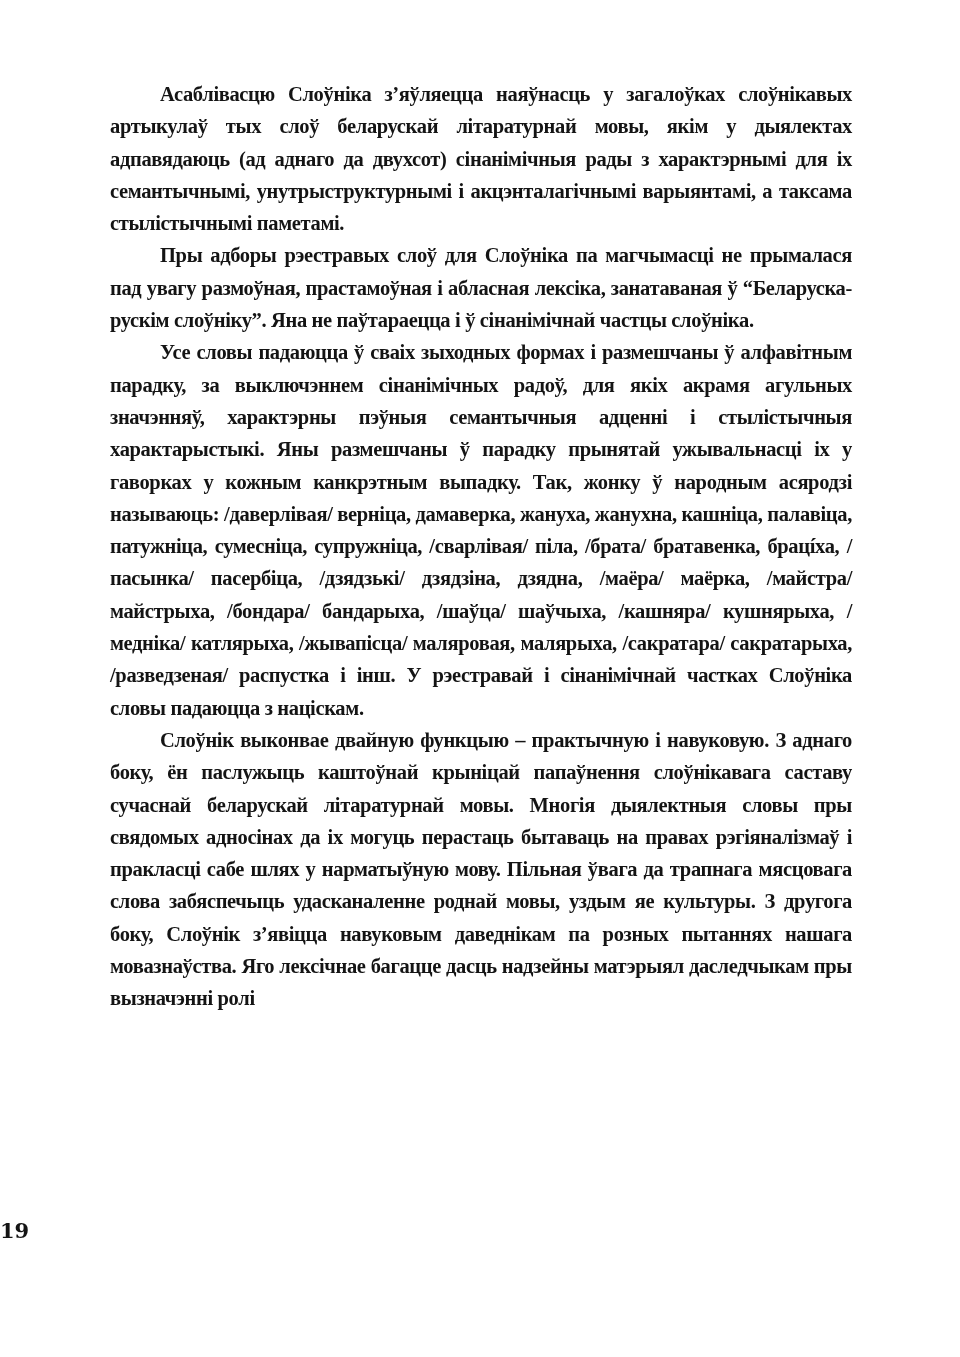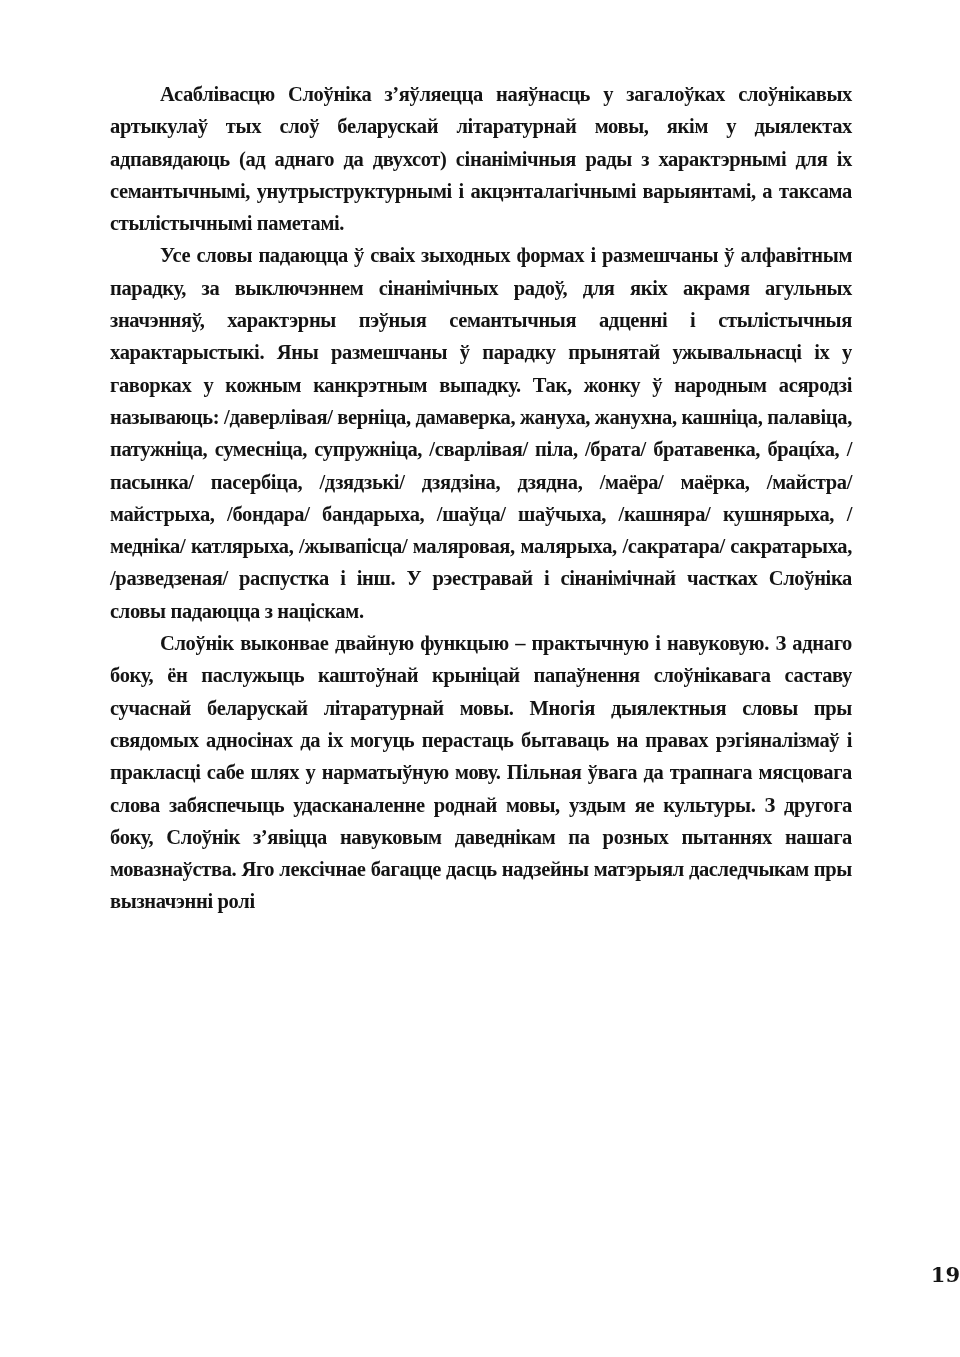--- a/index.html
+++ b/index.html
@@ -20,30 +20,30 @@
       text-align: justify;
       text-indent: 50px;
       letter-spacing: -0.35px;
       word-spacing: 0px;
     }
     .page-number {
       position: absolute;
       left: 0;
       width: 960px;
       top: 1218px;
-      text-align: right;
+      text-align: left;
       font-family: "DejaVu Serif", "Liberation Serif", serif;
       font-weight: bold;
       font-size: 21px;
       color: #141414;
-      margin-top: 44px;
     }
   </style>
 </head>
 <body>
 
 <div class="page">
   <p class="para">Асаблівасцю Слоўніка з’яўляецца наяўнасць у загалоўках слоўнікавых артыкулаў тых слоў беларускай літаратурнай мовы, якім у дыялектах адпавядаюць (ад аднаго да двухсот) сінанімічныя рады з характэрнымі для іх семантычнымі, унутрыструктурнымі і акцэнталагічнымі варыянтамі, а таксама стылістычнымі паметамі.</p>
+  <p class="para">Пры адборы рэестравых слоў для Слоўніка па магчымасці не прымалася пад увагу размоўная, прастамоўная і абласная лексіка, занатаваная ў “Беларуска-рускім слоўніку”. Яна не паўтараецца і ў сінанімічнай частцы слоўніка.</p>
   <p class="para">Усе словы падаюцца ў сваіх зыходных формах і размешчаны ў алфавітным парадку, за выключэннем сінанімічных радоў, для якіх акрамя агульных значэнняў, характэрны пэўныя семантычныя адценні і стылістычныя характарыстыкі. Яны размешчаны ў парадку прынятай ужывальнасці іх у гаворках у кожным канкрэтным выпадку. Так, жонку ў народным асяродзі называюць: /даверлівая/ верніца, дамаверка, жануха, жанухна, кашніца, палавіца, патужніца, сумесніца, супружніца, /сварлівая/ піла, /брата/ братавенка, брацíха, /пасынка/ пасербіца, /дзядзькі/ дзядзіна, дзядна, /маёра/ маёрка, /майстра/ майстрыха, /бондара/ бандарыха, /шаўца/ шаўчыха, /кашняра/ кушнярыха, /медніка/ катлярыха, /жывапісца/ маляровая, малярыха, /сакратара/ сакратарыха, /разведзеная/ распустка і інш. У рэестравай і сінанімічнай частках Слоўніка словы падаюцца з націскам.</p>
   <p class="para">Слоўнік выконвае двайную функцыю – практычную і навуковую. З аднаго боку, ён паслужыць каштоўнай крыніцай папаўнення слоўнікавага саставу сучаснай беларускай літаратурнай мовы. Многія дыялектныя словы пры свядомых адносінах да іх могуць перастаць бытаваць на правах рэгіяналізмаў і пракласці сабе шлях у нарматыўную мову. Пільная ўвага да трапнага мясцовага слова забяспечыць удасканаленне роднай мовы, уздым яе культуры. З другога боку, Слоўнік з’явіцца навуковым даведнікам па розных пытаннях нашага мовазнаўства. Яго лексічнае багацце дасць надзейны матэрыял даследчыкам пры вызначэнні ролі</p>
 </div>
 
 <div class="page-number">19</div>
 
 </body></html>

